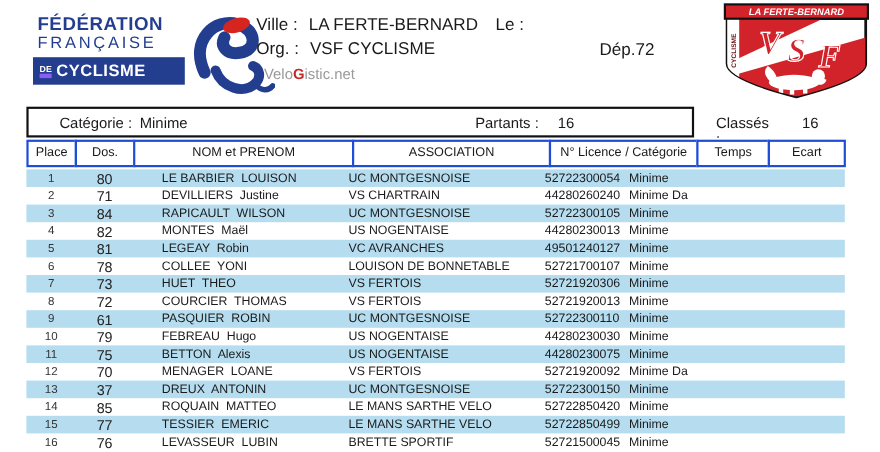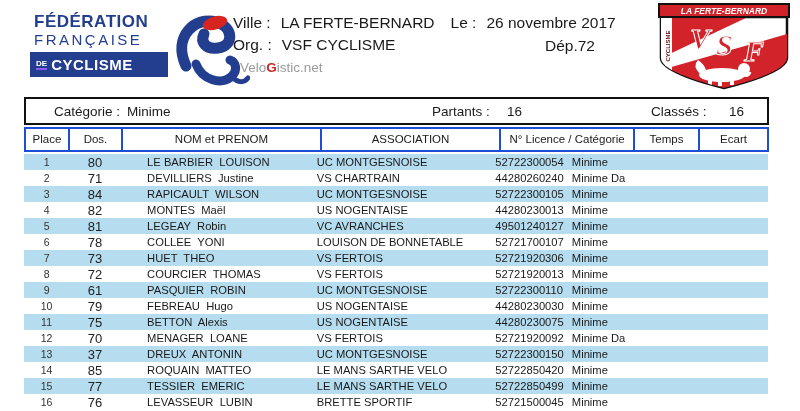--- a/index.html
+++ b/index.html
@@ -9,37 +9,37 @@
 
   
   .ffc-logo { position:absolute; left:30px; top:10px; width:195px; height:78px; }
   .ffc-line1 { position:absolute; left:4px; top:2px; font-size:17px; font-weight:bold;
                color:var(--blue); letter-spacing:.5px; }
   .ffc-line2 { position:absolute; left:4px; top:21px; font-size:15px; color:var(--blue);
                letter-spacing:2.5px; }
   .ffc-banner { position:absolute; left:0; top:42px; width:138px; height:25px;
                 background:var(--blue); color:#fff; display:flex; align-items:center;
                 padding-left:6px; }
-  .ffc-banner .de { font-size:8px; font-weight:bold; border-bottom:2px solid #8b5cf6;
+  .ffc-banner .de { font-size:8px; font-weight:bold; border-bottom:4px solid #8b5cf6;
                     margin-right:4px; line-height:9px; }
   .ffc-banner .cyc { font-size:15px; font-weight:bold; letter-spacing:.5px; }
   .ffc-swoosh { position:absolute; left:128px; top:0; }
 
   .info { position:absolute; left:233px; top:14px; font-size:15.5px; }
   .info-row { display:flex; align-items:baseline; height:22px; }
   .info-row .lbl { margin-right:10px; }
   .info-row .val { margin-right:16px; }
   .watermark { position:absolute; left:240px; top:60px; font-size:13.5px; color:#9a9a9a; }
   .watermark .g { color:#c62828; font-weight:bold; }
   .dep { position:absolute; left:545px; top:37px; font-size:15.5px; }
 
   .vsf-logo { position:absolute; left:656px; top:2px; }
 
   
-  .summary { position:absolute; left:24px; top:97px; width:745px; height:28px;
+  .summary { position:absolute; left:24px; top:97px; width:607px; height:28px;
              border:2px solid #111; background:#fff; font-size:13.5px; }
   .summary span { position:absolute; top:5px; }
   .s-cat-l { left:28px; } .s-cat-v { left:101px; }
   .s-par-l { left:406px; } .s-par-v { left:481px; }
   .s-cla-l { left:625px; } .s-cla-v { left:703px; }
 
   
   .thead { position:absolute; left:24px; top:127px; height:25px; display:flex; }
   .th { border:2px solid #1d4ed8; background:#fff; font-size:11.5px; text-align:center;
         line-height:21px; height:25px; }
@@ -79,21 +79,20 @@
       <path d="M74,67 C80,73 86,73 90,68" fill="none" stroke="#243e8f" stroke-width="5" stroke-linecap="round"></path>
       <ellipse cx="57" cy="13" rx="12.5" ry="6.5" fill="#d6251f" transform="rotate(-16 57 13)"></ellipse>
     </svg>
   </div>
 
   <div class="info">
     <div class="info-row">
       <span class="lbl">Ville :</span>
       <span class="val">LA FERTE-BERNARD</span>
       <span class="lbl">Le :</span>
-      <span class="val">26 novembre 2017</span>
     </div>
     <div class="info-row">
       <span class="lbl">Org. :</span>
       <span class="val">VSF CYCLISME</span>
     </div>
   </div>
   <div class="dep">Dép.72</div>
   <div class="watermark"><span>Velo</span><span class="g">G</span><span>istic.net</span></div>
 
   <svg class="vsf-logo" width="136" height="90" viewBox="0 0 136 90">

